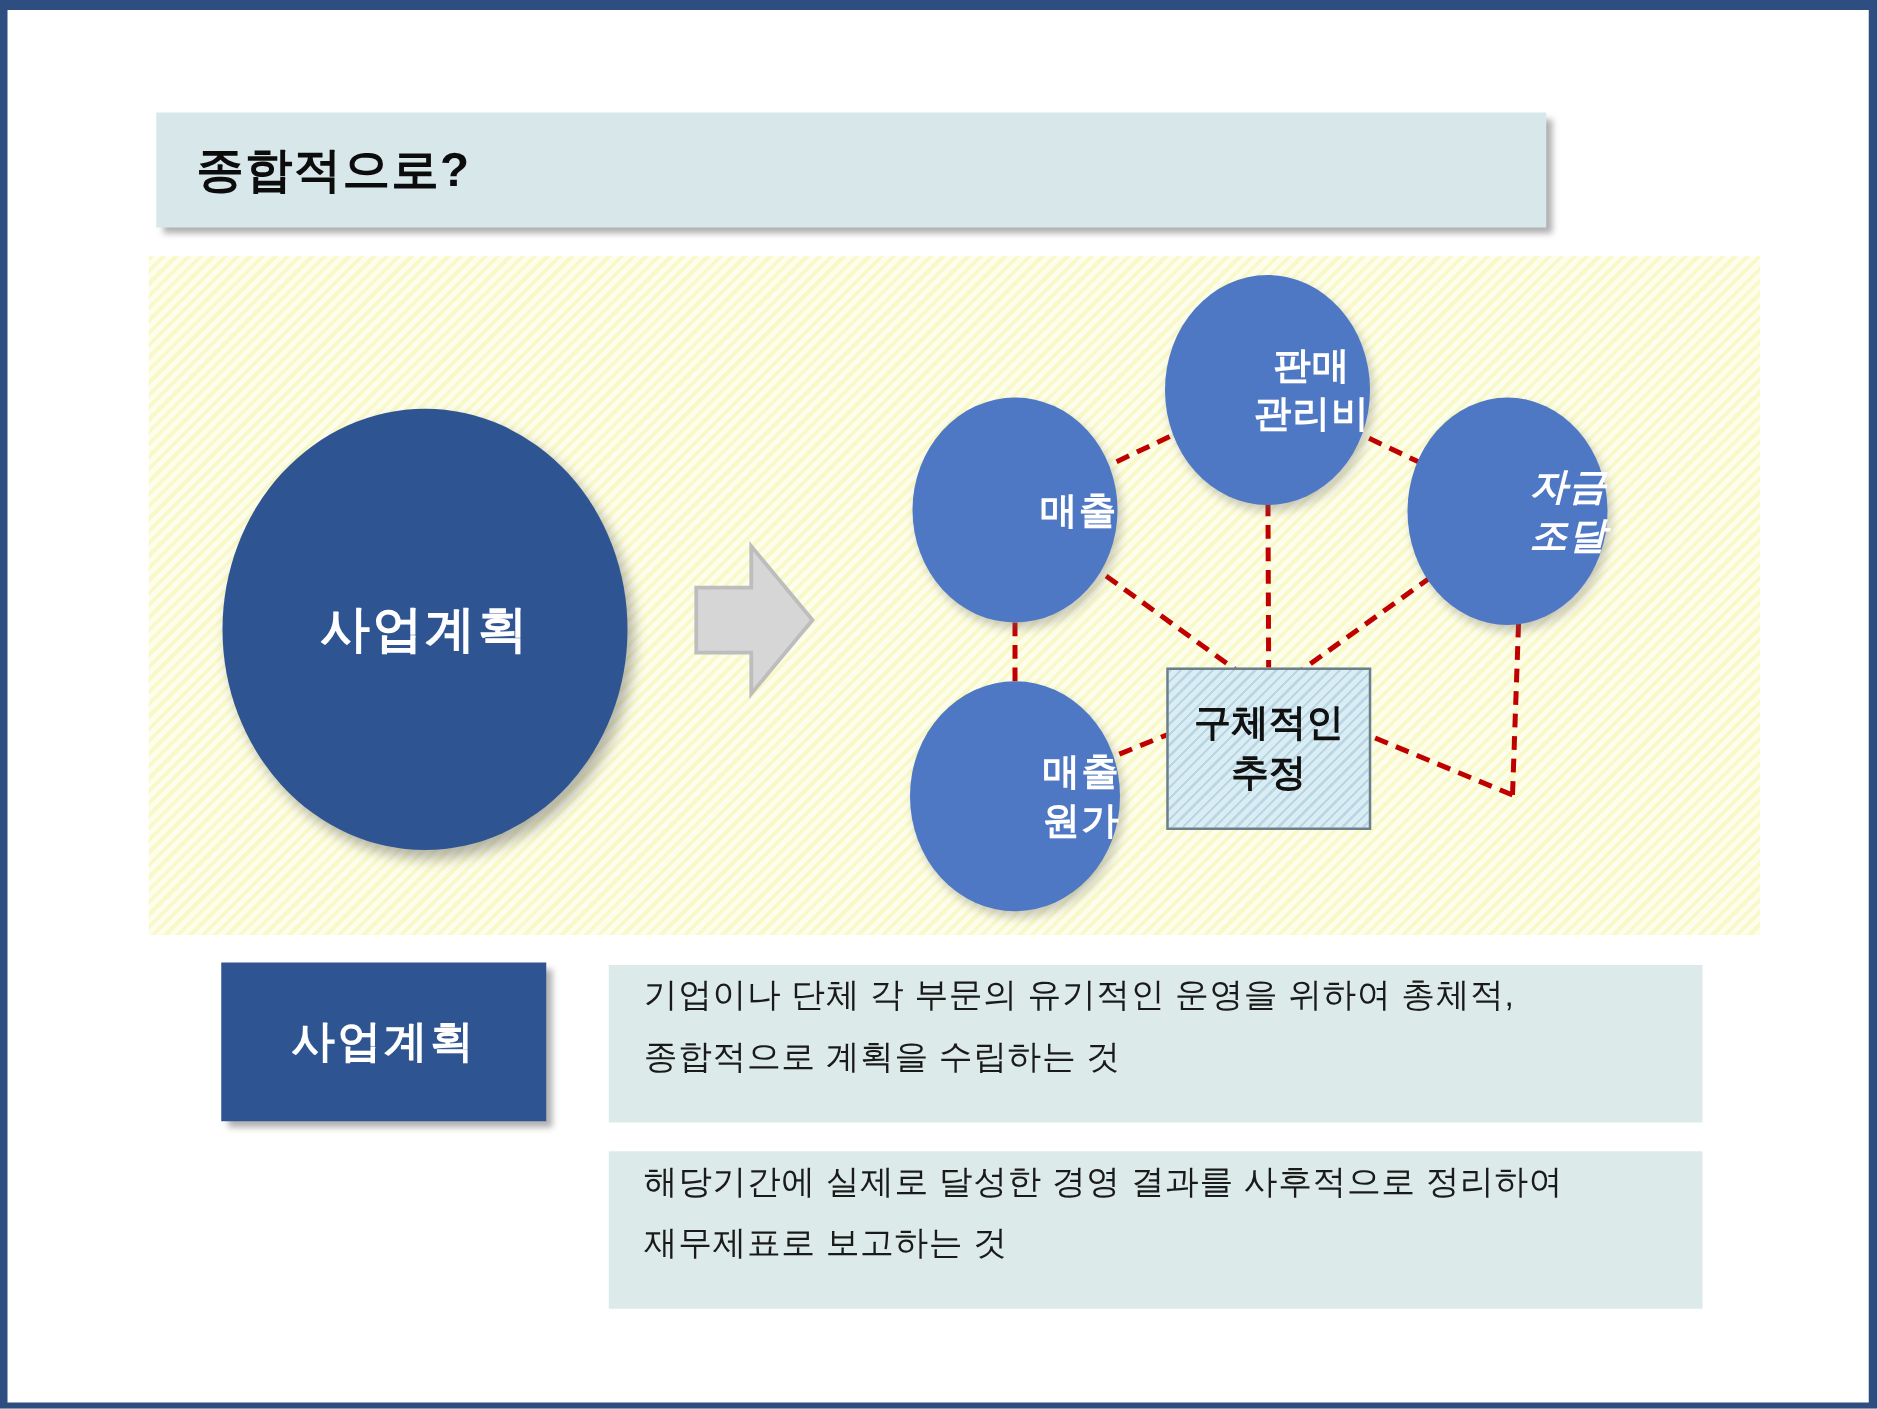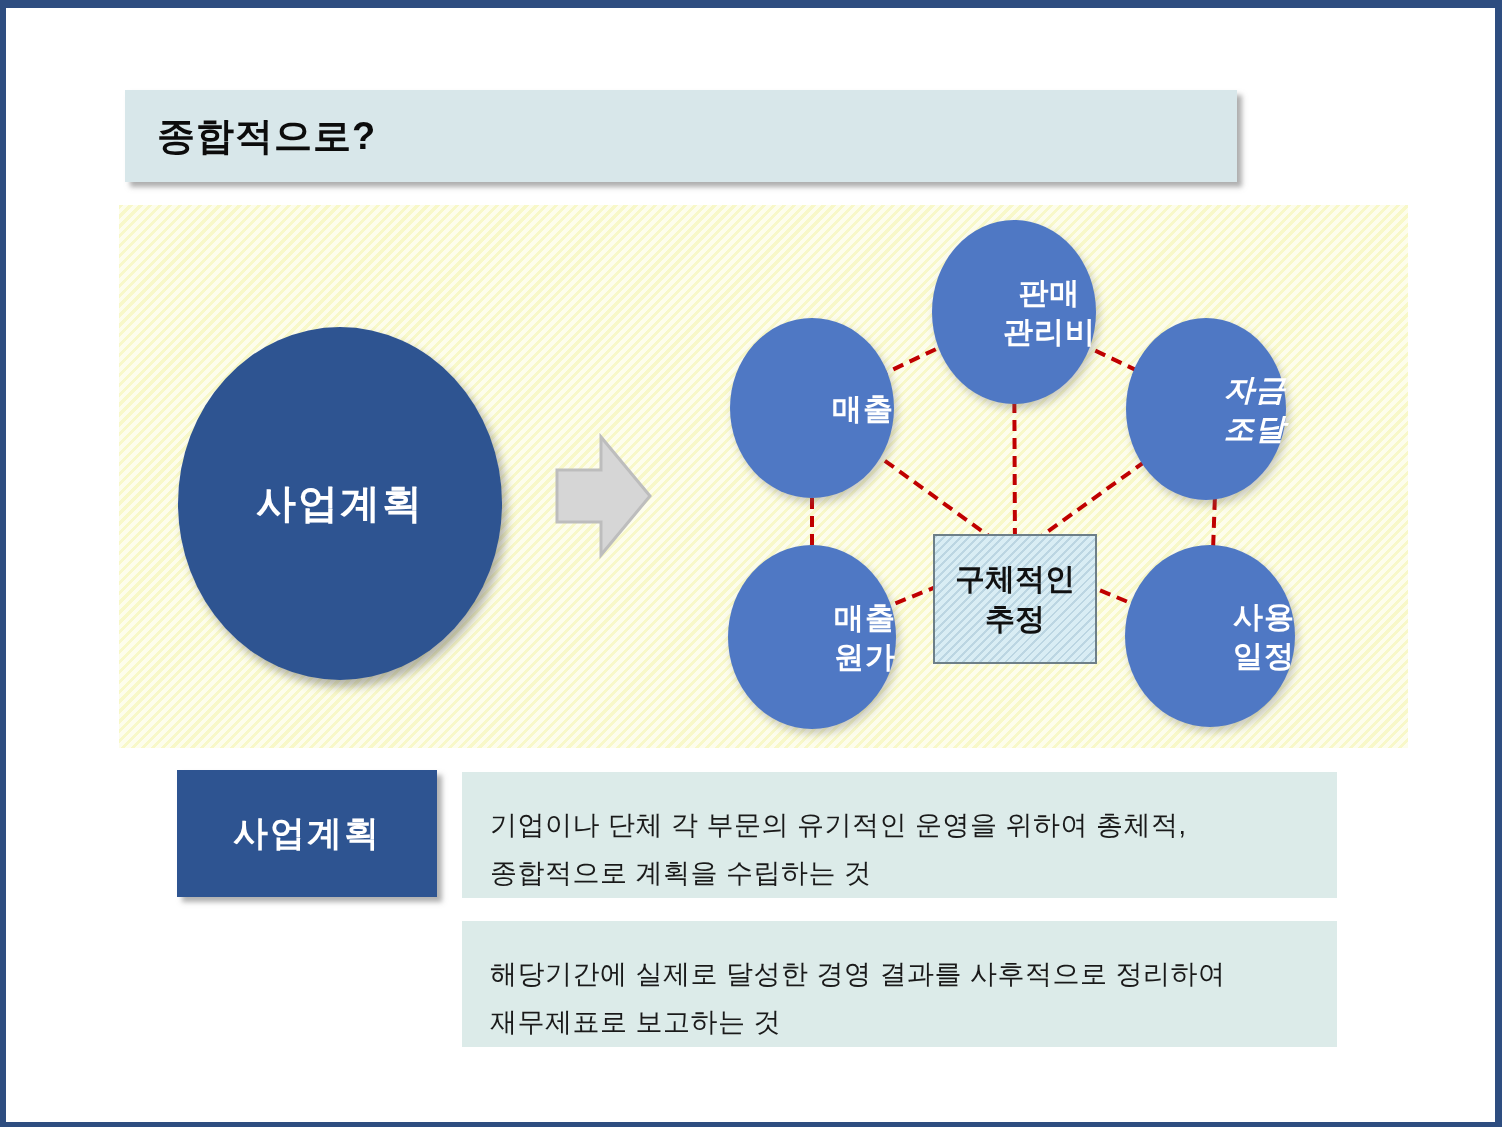--- a/index.html
+++ b/index.html
@@ -55,22 +55,22 @@
   
   .term-box{
     position:absolute;left:171px;width:260px;height:127px;background:#2e5491;
     box-shadow:5px 5px 5px rgba(100,100,100,0.5);
     display:flex;align-items:center;justify-content:center;z-index:2;
   }
   .term-box.row1{top:762px;}
   .term-box.row2{top:912px;}
   .term-label{color:#ffffff;font-size:35px;font-weight:bold;letter-spacing:2px;}
   .def-panel{
-    position:absolute;left:456px;width:875px;height:126px;background:#dcebe9;
-    display:flex;align-items:flex-end;z-index:2;
+    position:absolute;left:481px;width:875px;height:126px;background:#dcebe9;
+    display:flex;align-items:flex-start;z-index:2;
   }
   .def-panel.row1{top:764px;}
   .def-panel.row2{top:913px;}
   .def-text{
     padding-left:28px;font-size:27px;color:#1a1a1a;line-height:1.8;letter-spacing:0.5px;
   }
   .preline{white-space:pre-line;}
 </style>
 </head>
 <body>
@@ -111,24 +111,20 @@
       <div class="node-label preline">매출</div>
     </div>
     <div class="node node-funding">
       <div class="node-label preline">자금
 조달</div>
     </div>
     <div class="node node-cost">
       <div class="node-label preline">매출
 원가</div>
     </div>
-    <div class="node node-schedule">
-      <div class="node-label preline">사용
-일정</div>
-    </div>
 
     <div class="center-box">
       <div class="center-box-label preline">구체적인
 추정</div>
     </div>
 
     <div class="term-box row1">
       <div class="term-label">사업계획</div>
     </div>
     <div class="def-panel row1">

